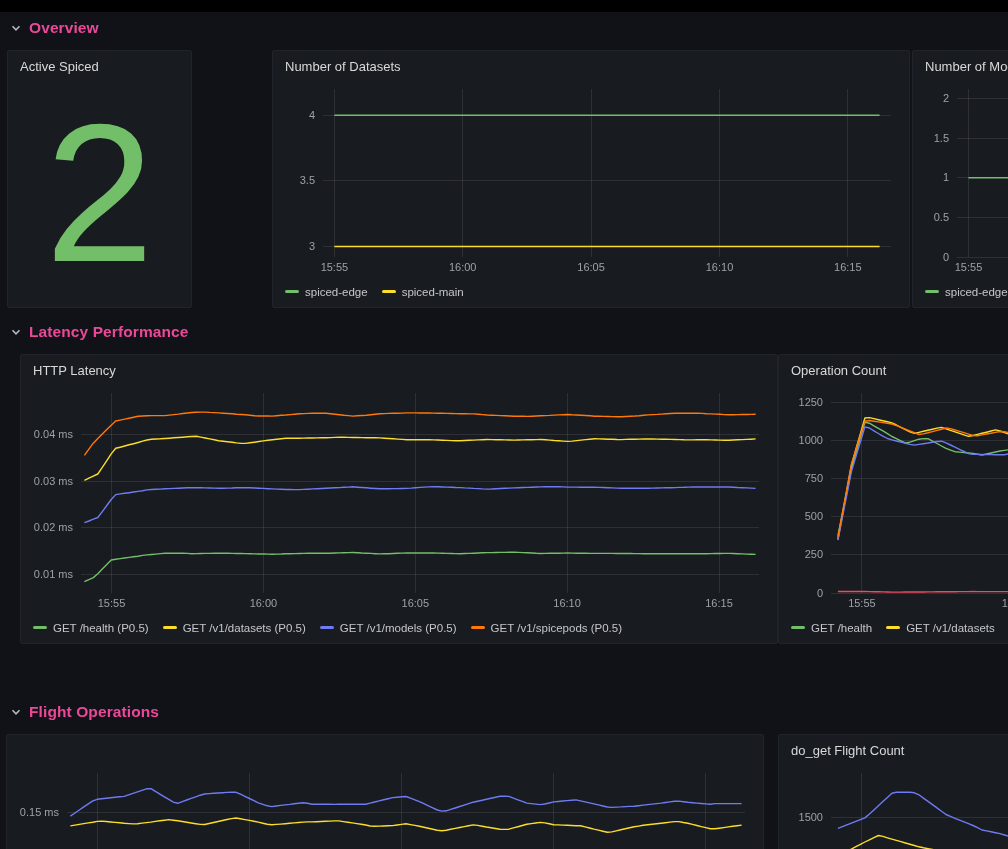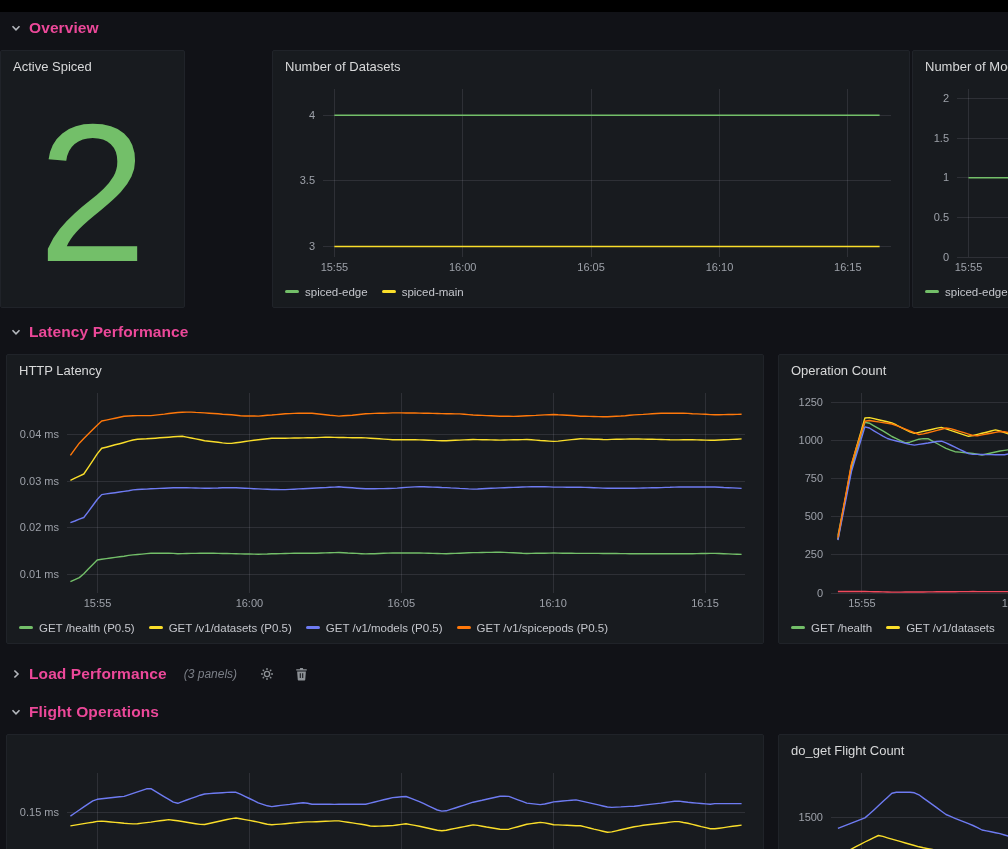--- a/index.html
+++ b/index.html
@@ -36,21 +36,21 @@
 
   <div class="row-header" style="top:16px">
     <span class="chev">
       <svg width="12" height="12" viewBox="0 0 12 12">
           <path d="M2.5 4.2 L6 7.8 L9.5 4.2" fill="none" stroke="currentColor" stroke-width="1.6"></path>
         </svg>
     </span>
     <span class="row-title">Overview</span>
   </div>
 
-  <div class="panel" style="left:0;top:50px;width:185px;height:258px">
+  <div class="panel" style="left:7px;top:50px;width:185px;height:258px">
     <div class="panel-title">Active Spiced</div>
     <div class="big-stat" style="color: rgb(115, 191, 105);">2</div>
   </div>
 
   <div class="panel" style="left:272px;top:50px;width:638px;height:258px">
     <div class="panel-title">Number of Datasets</div>
     <div class="chart"><svg xmlns="http://www.w3.org/2000/svg" width="620" height="196">
           <line class="grid" x1="42" x2="610" y1="34.3" y2="34.3"></line>
           <text class="tick" x="34" y="37.8" text-anchor="end">4</text>
           <line class="grid" x1="42" x2="610" y1="99.9" y2="99.9"></line>
@@ -117,21 +117,21 @@
 
   <div class="row-header" style="top:320px">
     <span class="chev">
       <svg width="12" height="12" viewBox="0 0 12 12">
           <path d="M2.5 4.2 L6 7.8 L9.5 4.2" fill="none" stroke="currentColor" stroke-width="1.6"></path>
         </svg>
     </span>
     <span class="row-title">Latency Performance</span>
   </div>
 
-  <div class="panel" style="left:6px;top:354px;width:758px;height:290px">
+  <div class="panel" style="left:20px;top:354px;width:758px;height:290px">
     <div class="panel-title">HTTP Latency</div>
     <div class="chart"><svg xmlns="http://www.w3.org/2000/svg" width="740" height="228">
           <line class="grid" x1="52" x2="730" y1="49.9" y2="49.9"></line>
           <text class="tick" x="44" y="53.4" text-anchor="end">0.04 ms</text>
           <line class="grid" x1="52" x2="730" y1="96.4" y2="96.4"></line>
           <text class="tick" x="44" y="99.9" text-anchor="end">0.03 ms</text>
           <line class="grid" x1="52" x2="730" y1="142.9" y2="142.9"></line>
           <text class="tick" x="44" y="146.4" text-anchor="end">0.02 ms</text>
           <line class="grid" x1="52" x2="730" y1="189.4" y2="189.4"></line>
           <text class="tick" x="44" y="192.9" text-anchor="end">0.01 ms</text>
@@ -206,42 +206,20 @@
           <span class="legend-dash" style="background: rgb(115, 191, 105);"></span>
           <span class="legend-label">GET /health</span>
         </div>
         <div class="legend-item">
           <span class="legend-dash" style="background: rgb(250, 222, 42);"></span>
           <span class="legend-label">GET /v1/datasets</span>
         </div>
       </div>
   </div>
 
-  <div class="row-header" style="top:662px">
-    <span class="chev">
-      <svg width="12" height="12" viewBox="0 0 12 12">
-          <path d="M4.4 2.5 L8 6 L4.4 9.5" fill="none" stroke="currentColor" stroke-width="1.6"></path>
-        </svg>
-    </span>
-    <span class="row-title">Load Performance</span>
-    <span class="row-meta">(3 panels)</span>
-    <span class="row-icon">
-      <svg width="14" height="14" viewBox="0 0 16 16">
-          <g stroke="currentColor" stroke-width="1.5" fill="none">
-            <circle cx="8" cy="8" r="3"></circle>
-            <path d="M8 1.2v2.1M8 12.7v2.1M1.2 8h2.1M12.7 8h2.1M3.1 3.1l1.5 1.5M11.4 11.4l1.5 1.5M12.9 3.1l-1.5 1.5M4.6 11.4l-1.5 1.5"></path>
-          </g>
-        </svg>
-    </span>
-    <span class="row-icon">
-      <svg width="13" height="14" viewBox="0 0 14 16" fill="currentColor">
-          <path d="M5.5 1h3l.5 1.5H13V4H1V2.5h4L5.5 1zM2 5h10l-.7 9.3c-.05.64-.58 1.1-1.2 1.1H3.9c-.62 0-1.15-.46-1.2-1.1L2 5zm3 2v5.5h1.2V7H5zm2.8 0v5.5H9V7H7.8z"></path>
-        </svg>
-    </span>
-  </div>
 
   <div class="row-header" style="top:700px">
     <span class="chev">
       <svg width="12" height="12" viewBox="0 0 12 12">
           <path d="M2.5 4.2 L6 7.8 L9.5 4.2" fill="none" stroke="currentColor" stroke-width="1.6"></path>
         </svg>
     </span>
     <span class="row-title">Flight Operations</span>
   </div>
 

